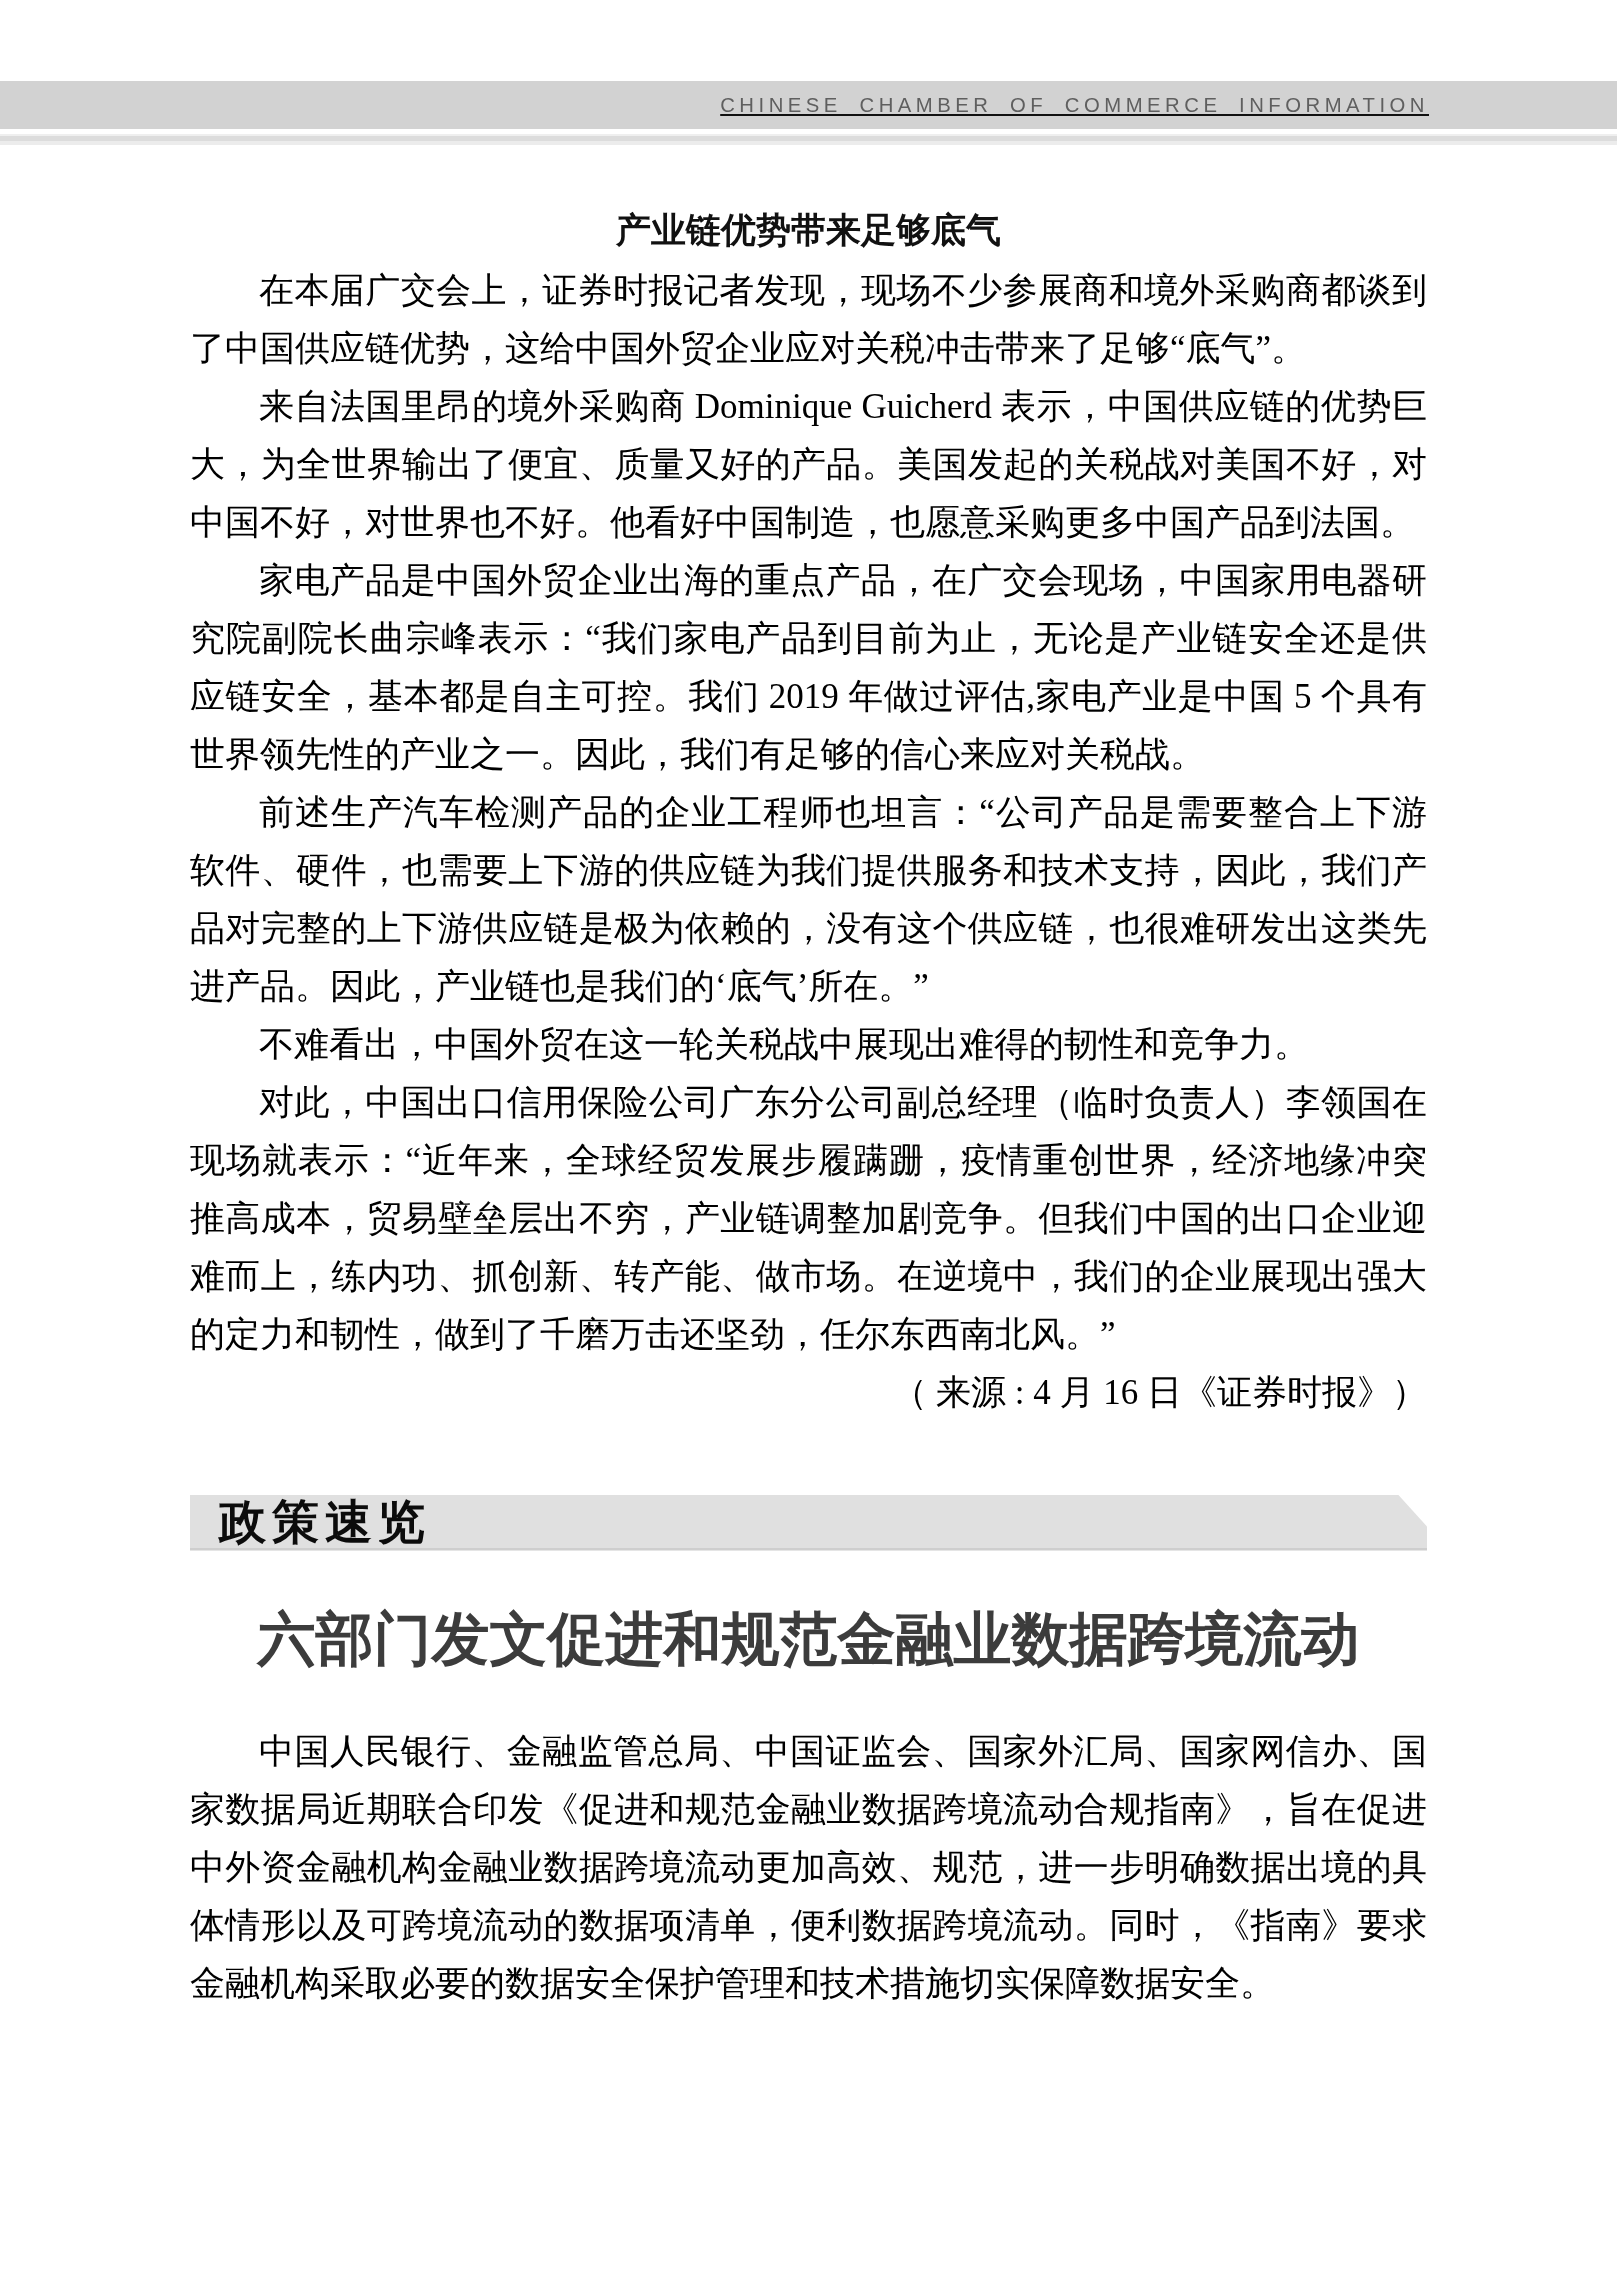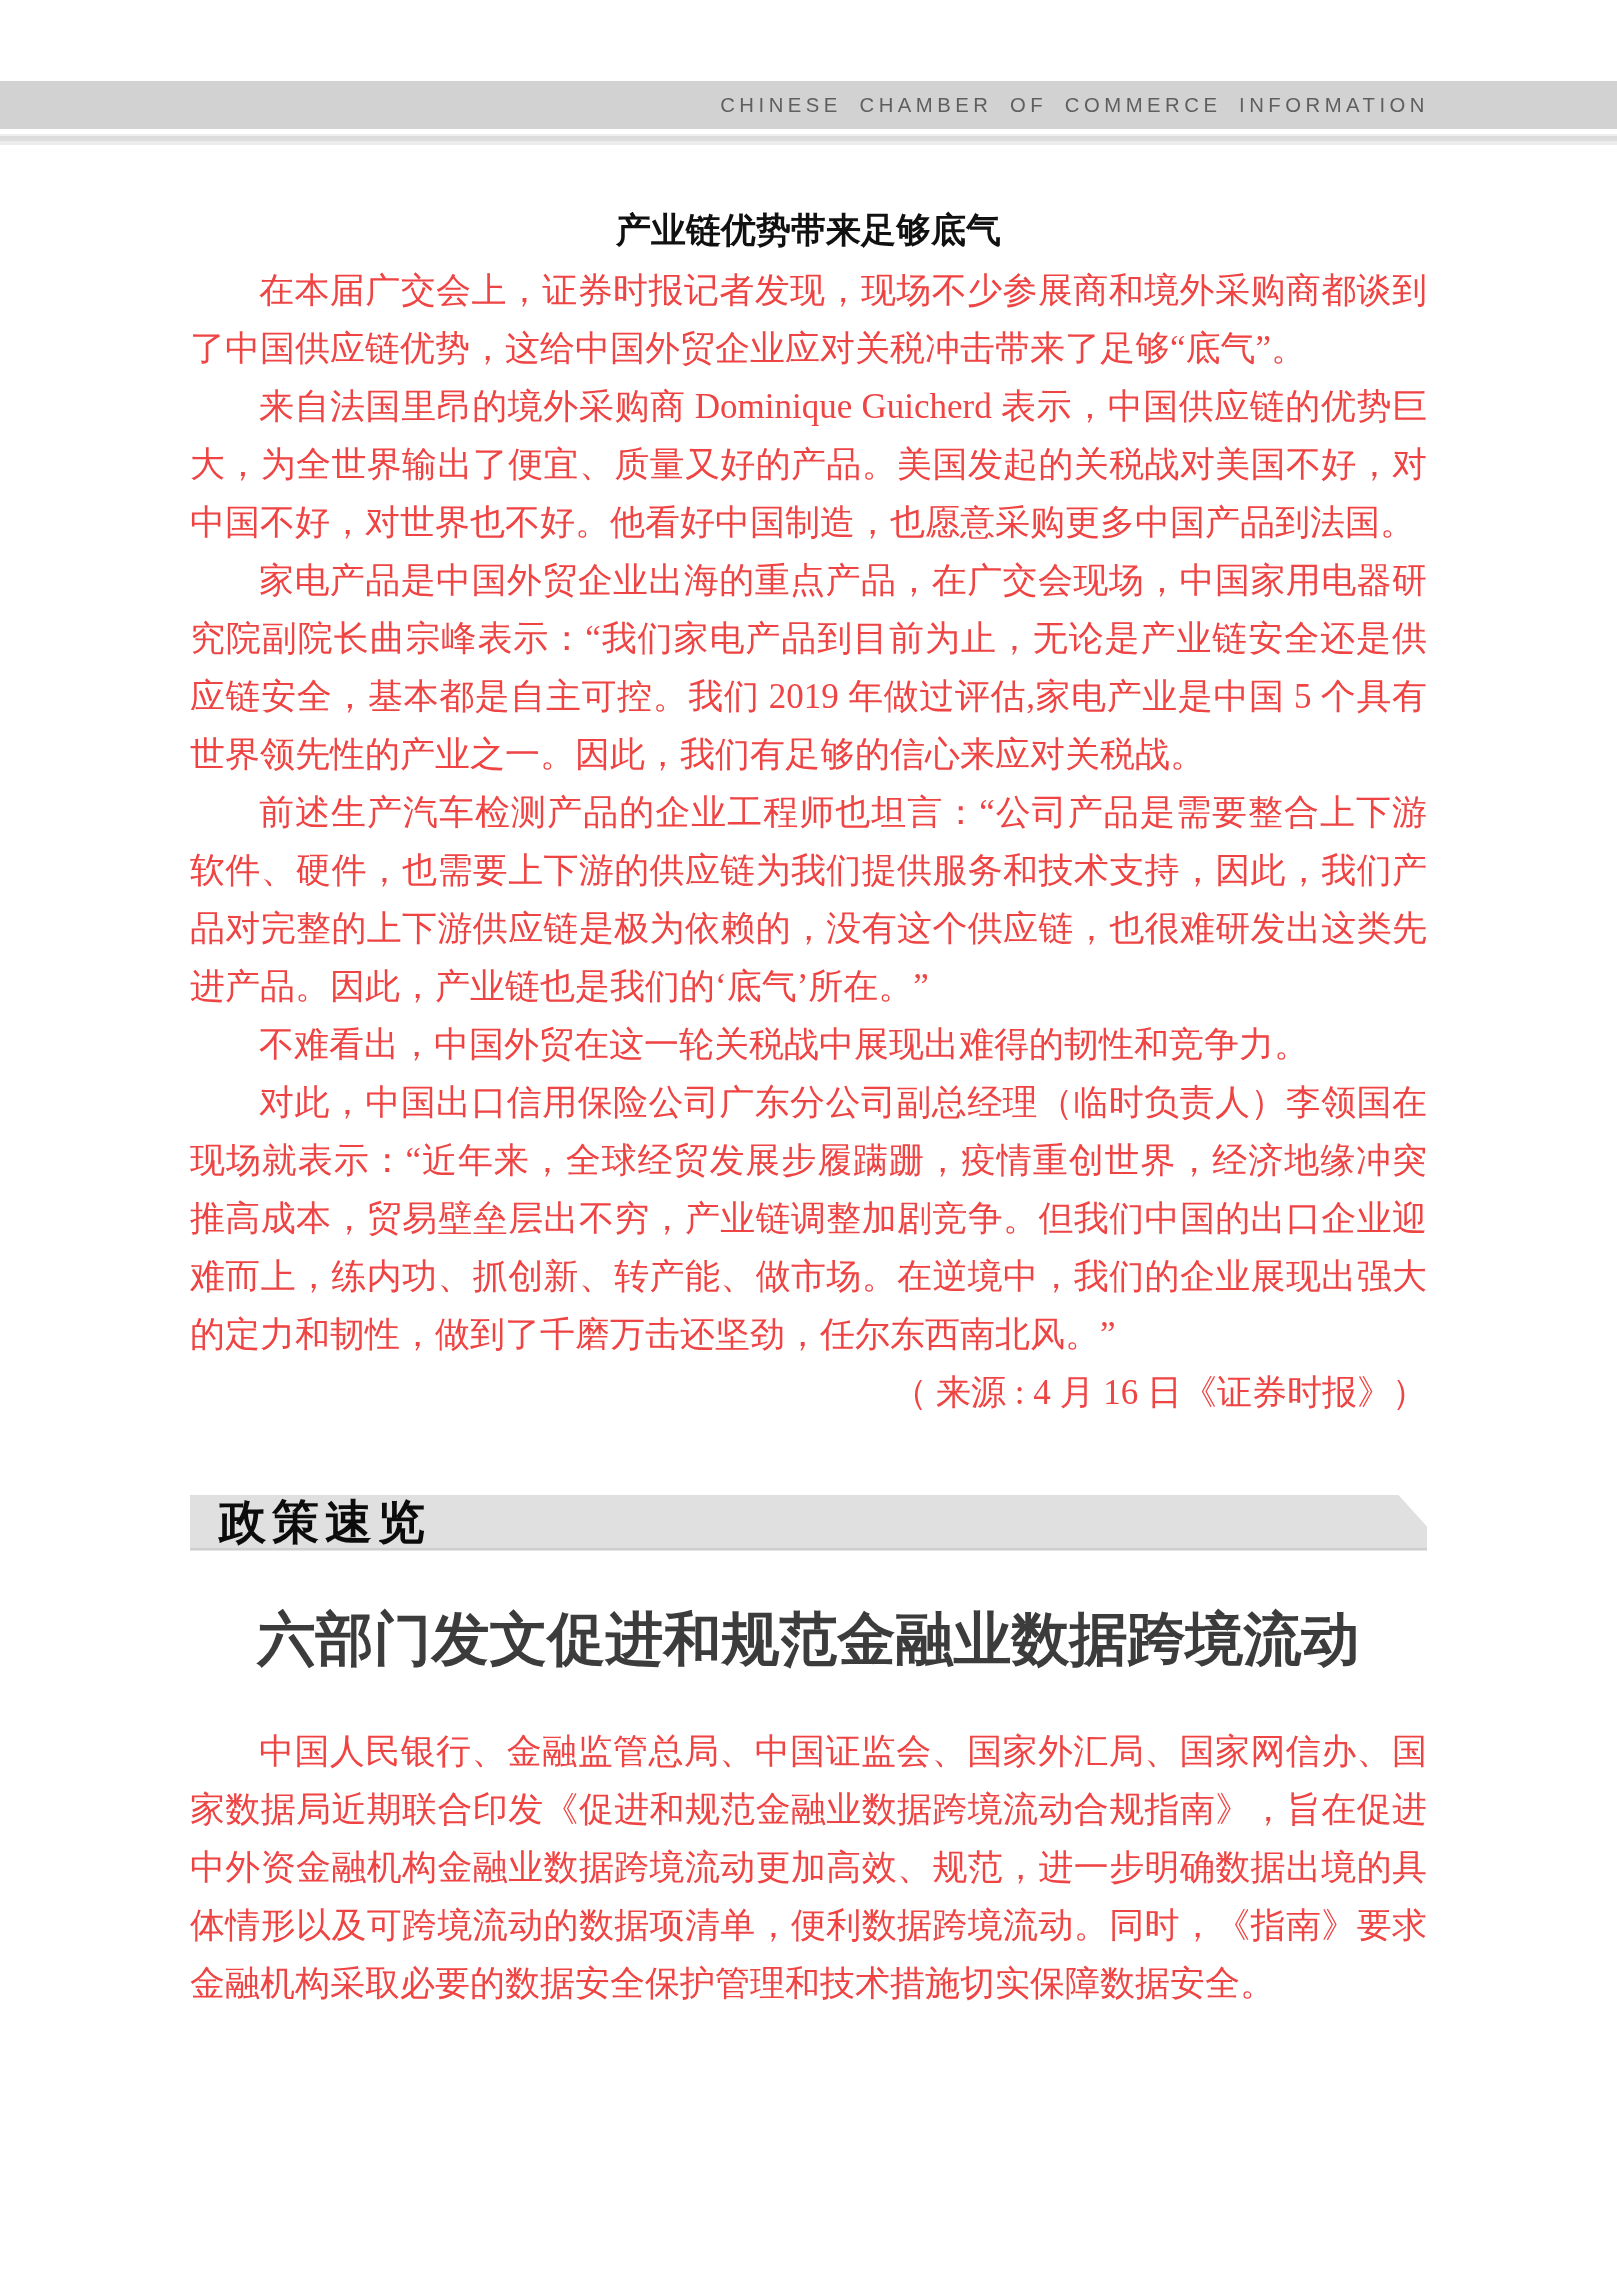--- a/index.html
+++ b/index.html
@@ -15,20 +15,21 @@
   
   .banner {
     position: absolute;
     top: 81px; left: 0; right: 0;
     height: 48px;
     background: #d2d2d2;
     display: flex;
     align-items: center;
     justify-content: flex-end;
     padding-right: 188px;
+    text-decoration: underline;
   }
   .banner-text {
     font-family: "Liberation Sans", sans-serif;
     font-size: 20.3px;
     letter-spacing: 4.5px;
     word-spacing: 7.5px;
     color: #5f5f5f;
   }
   .banner-strip {
     position: absolute;
@@ -53,21 +54,21 @@
     text-align: center;
     color: #111111;
   }
   .body-block { margin-top: 10.5px; }
   .body-block p {
     margin: 0;
     font-size: 35px;
     line-height: 58px;
     text-align: justify;
     text-indent: 69px;
-    color: #ef4444;
+    color: #000000;
   }
   p.source-line {
     text-align: right;
     text-indent: 0;
   }
   
   .section-bar {
     position: relative;
     margin-top: 73px;
     height: 56px;

